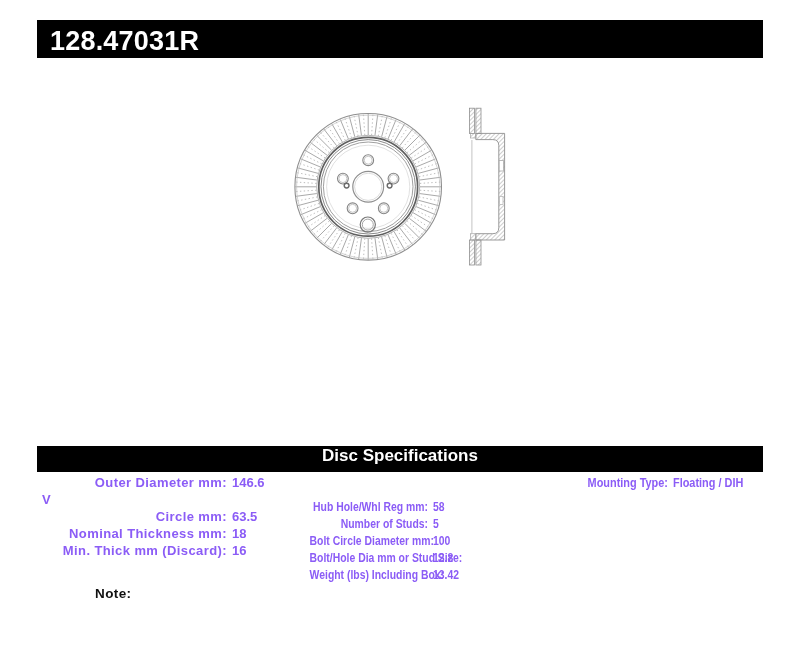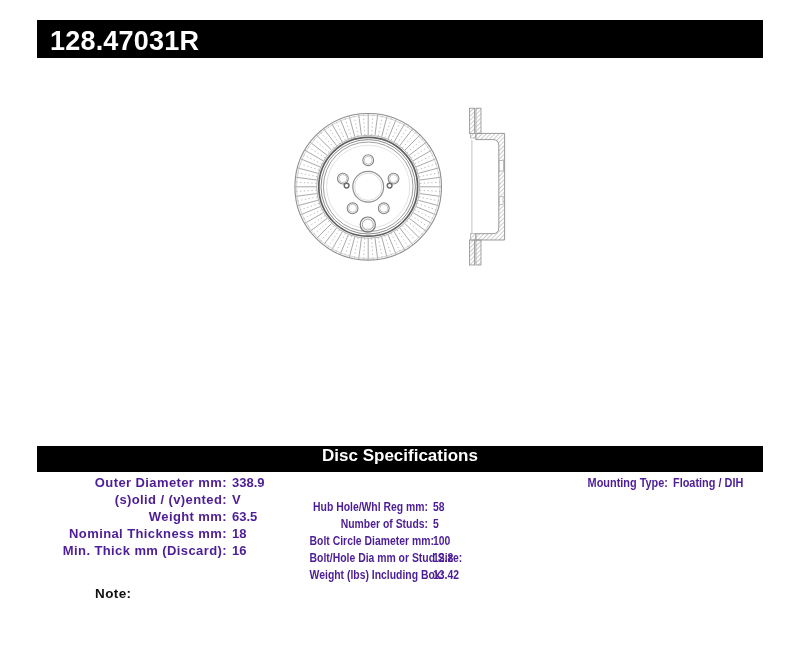--- a/index.html
+++ b/index.html
@@ -13,21 +13,21 @@
   }
   .top-bar{
     top:20px;height:38px;display:flex;align-items:center;justify-content:space-between;
     padding:4px 12px 0 13px;font-size:27px;letter-spacing:0.2px;
   }
   .specs-bar{
     top:446px;height:26px;display:flex;justify-content:center;
     font-size:17px;
   }
   .drawing-layer{position:absolute;left:0;top:0;width:800px;height:655px;}
-  .spec-col{position:absolute;top:474px;color:#4c1d95;}
+  .spec-col{position:absolute;top:474px;color:#8b5cf6;}
   .spec-row{display:flex;height:17px;line-height:17px;font-size:13px;font-weight:bold;white-space:nowrap;}
   .spec-label{text-align:right;}
   .spec-value{margin-left:5px;text-align:left;}
   .col1{left:37px;}
   .col1 .spec-label{width:190px;letter-spacing:0.4px;}
   .col2{left:280px;margin-top:24px;}
   .col2 .spec-label{width:148px;transform:scaleX(0.80);transform-origin:right center;}
   .col2 .spec-value{transform:scaleX(0.80);transform-origin:left center;}
   .col3{left:560px;}
   .col3 .spec-label{width:108px;transform:scaleX(0.84);transform-origin:right center;}
@@ -200,28 +200,27 @@
     </g>
   </svg>
 
   <div class="bar specs-bar">
     <span>Disc Specifications</span>
   </div>
 
   <div class="spec-col col1">
     <div class="spec-row">
       <div class="spec-label">Outer Diameter mm:</div>
-      <div class="spec-value">338.9</div>
-    </div>
-    <div class="spec-row">
-      <div class="spec-label">(s)olid / (v)ented:</div>
+      <div class="spec-value">146.6</div>
+    </div>
+    <div class="spec-row">
       <div class="spec-value">V</div>
     </div>
     <div class="spec-row">
-      <div class="spec-label">Weight mm:</div>
+      <div class="spec-label">Circle mm:</div>
       <div class="spec-value">63.5</div>
     </div>
     <div class="spec-row">
       <div class="spec-label">Nominal Thickness mm:</div>
       <div class="spec-value">18</div>
     </div>
     <div class="spec-row">
       <div class="spec-label">Min. Thick mm (Discard):</div>
       <div class="spec-value">16</div>
     </div>

